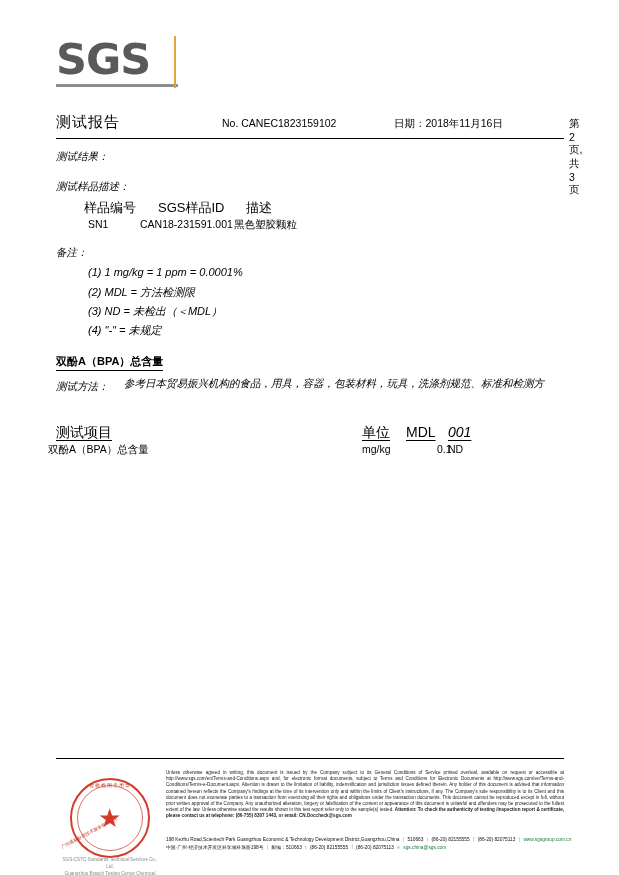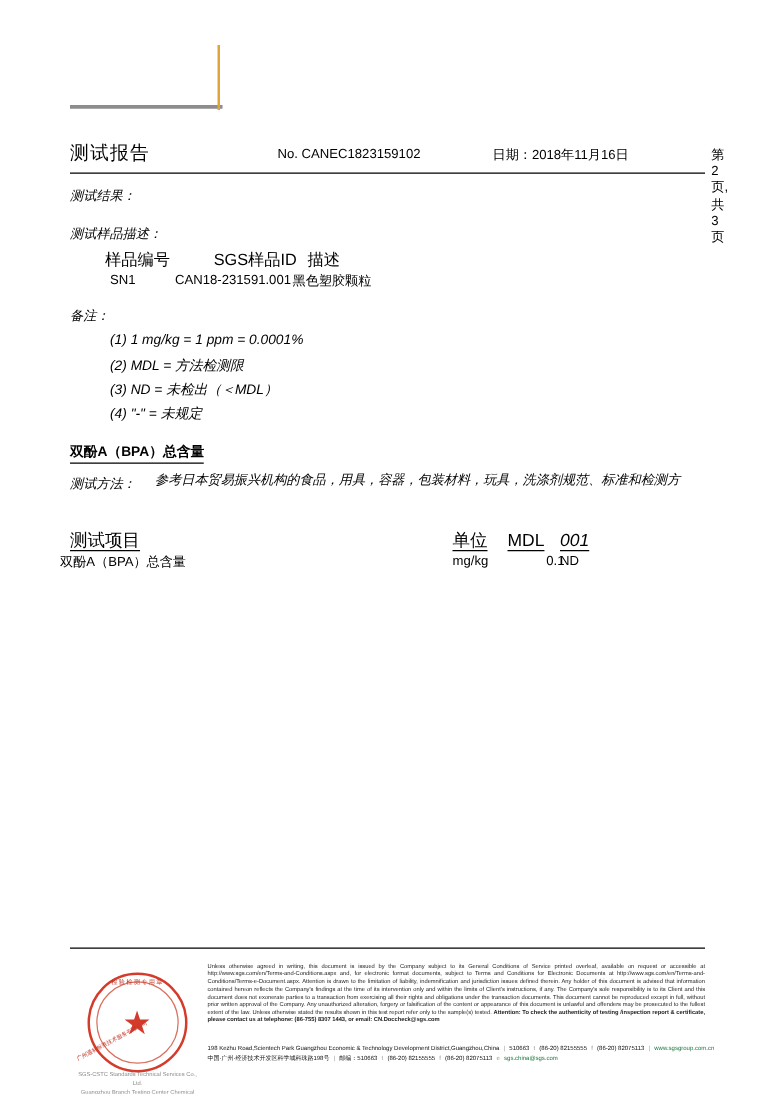--- a/index.html
+++ b/index.html
@@ -108,21 +108,21 @@
   }
   .results-label { left: 56px; top: 150px; }
   .sample-desc-label { left: 56px; top: 180px; }
 
   .tbl-head {
     position: absolute;
     top: 199px;
     font-size: 13px;
   }
   .th-no { left: 84px; }
-  .th-id { left: 171px; }
+  .th-id { left: 158px; }
   .th-desc { left: 246px; }
 
   .tbl-row {
     position: absolute;
     top: 218px;
     font-size: 10.5px;
   }
   .td-no { left: 88px; }
   .td-id { left: 140px; }
   .td-desc { left: 234px; }
@@ -274,20 +274,23 @@
     text-align: right;
     font-size: 7.5px;
     color: #333;
   }
 </style>
 </head>
 <body>
 
 <div class="page">
 
+  <div class="sgs-logo">
+    <div class="sgs-text">SGS</div>
+  </div>
   <div class="logo-rule"></div>
   <div class="logo-tick"></div>
 
   <div class="title-row">
     <div class="doc-title">测试报告</div>
     <div class="report-no">
       <span>No.</span>
       <span>CANEC1823159102</span>
     </div>
     <div class="report-date">

